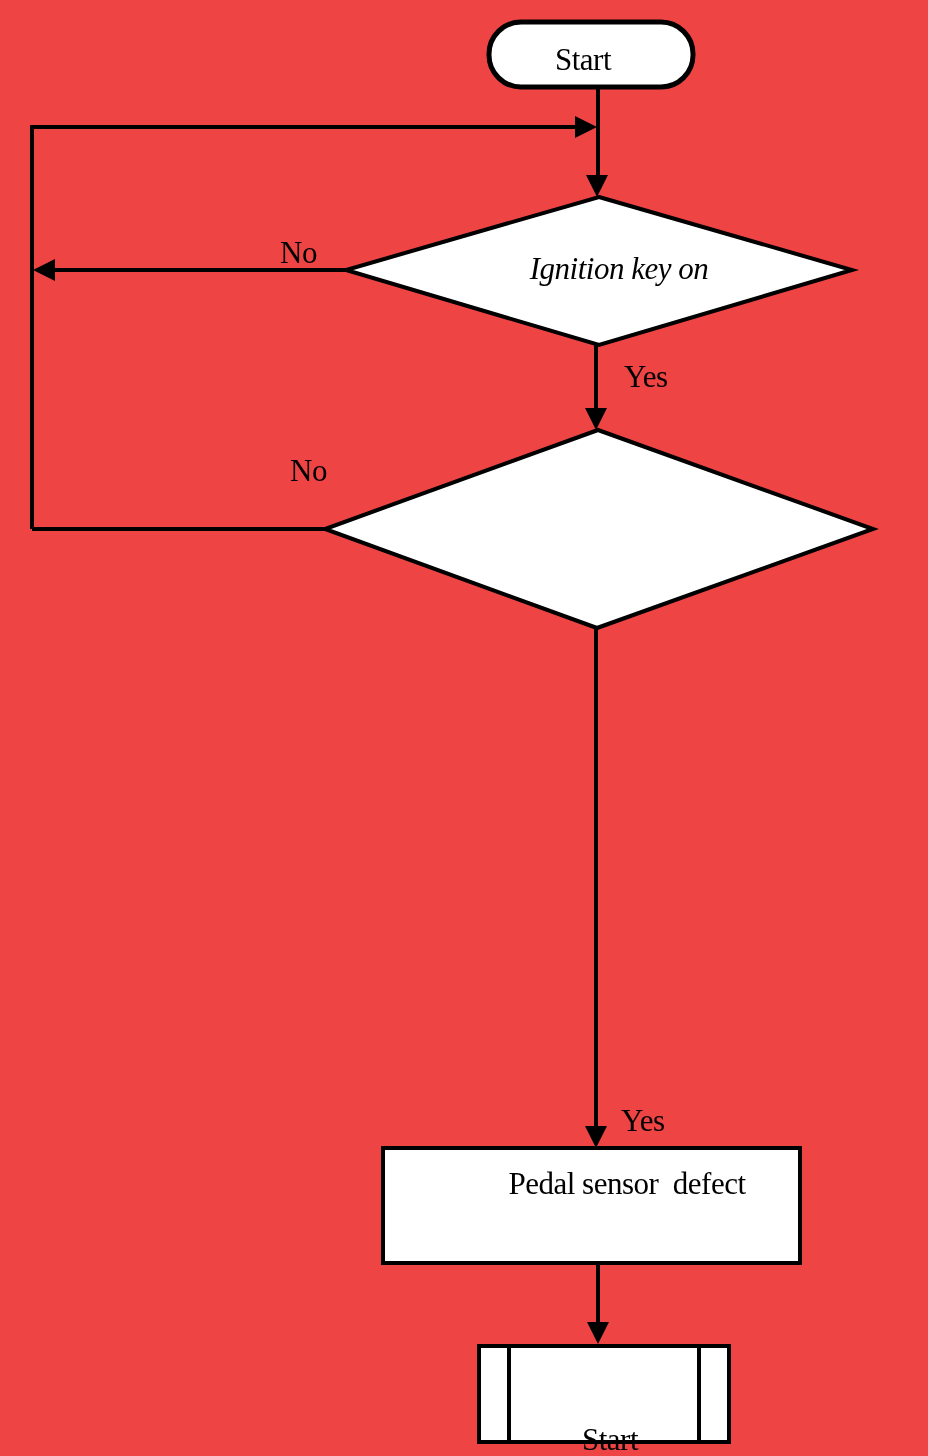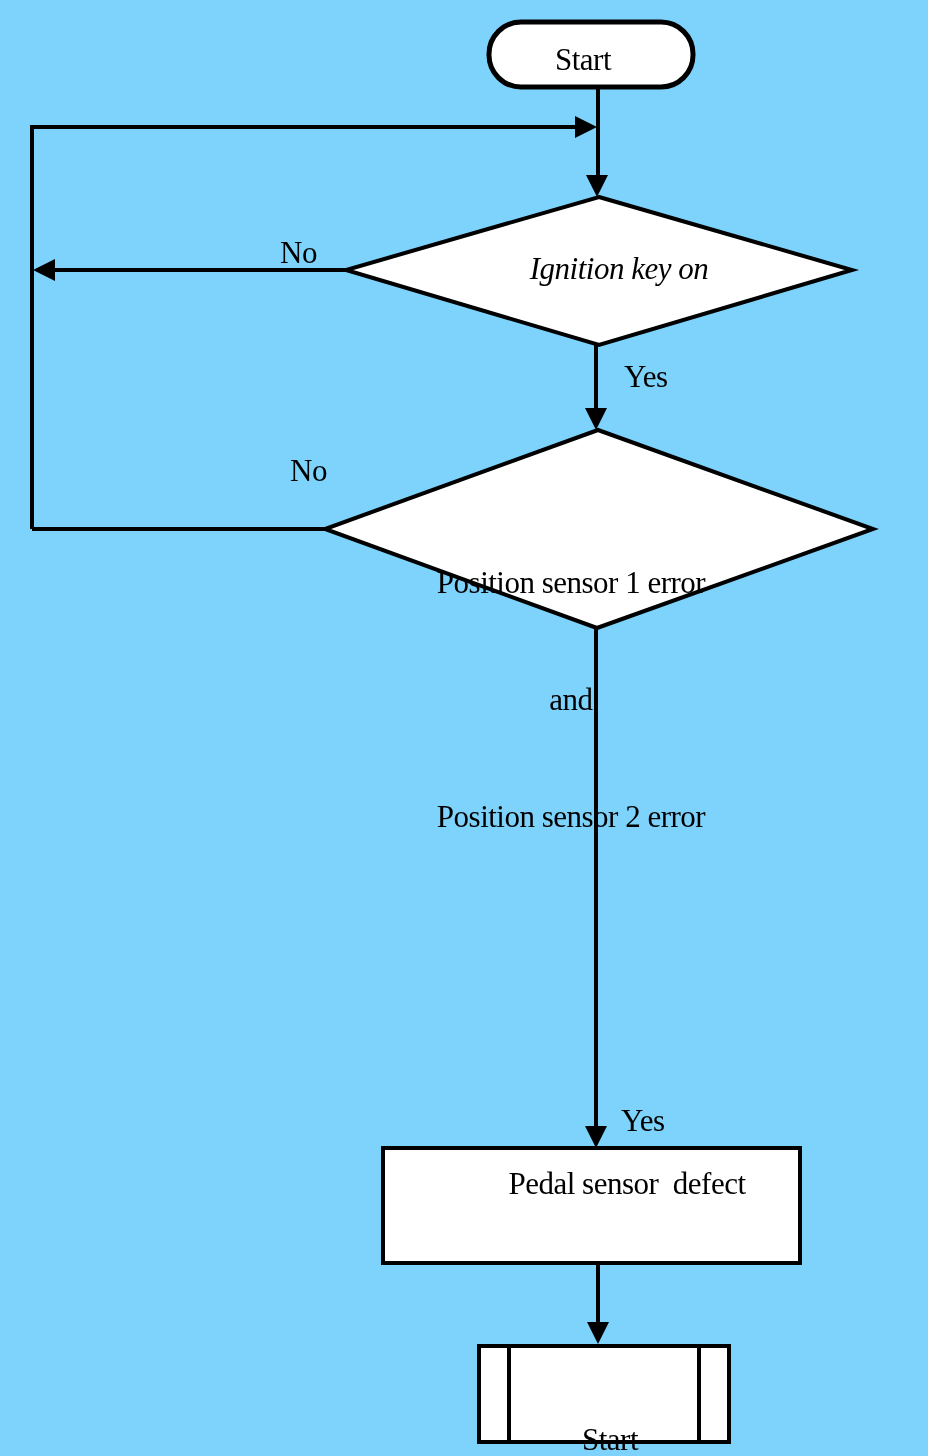--- a/index.html
+++ b/index.html
@@ -1,19 +1,19 @@
 <!DOCTYPE html>
 <html><head>
 <meta charset="utf-8">
 <style>
   html,body { margin:0; padding:0; background:#ffffff; }
   .canvas {
     position:relative;
     width:928px; height:1456px;
-    background:#7dd3fc;
+    background:#ef4444;
     overflow:hidden;
     font-family:"Liberation Serif","DejaVu Serif",serif;
   }
   .canvas svg { position:absolute; left:0; top:0; }
   .lbl {
     position:absolute;
     color:#000000;
     font-size:31px;
     letter-spacing:-0.5px;
     line-height:36px;
@@ -62,25 +62,20 @@
 
     <rect x="479" y="1346" width="250" height="96" fill="#ffffff" stroke="#000" stroke-width="4"></rect>
     <line x1="509" y1="1346" x2="509" y2="1442" stroke="#000" stroke-width="4"></line>
     <line x1="699" y1="1346" x2="699" y2="1442" stroke="#000" stroke-width="4"></line>
   </svg>
 
   <div class="lbl" style="left:555px; top:42px;">Start</div>
 
   <div class="lbl center" style="left:419px; top:251px; width:400px;font-style:italic;">Ignition key on</div>
 
-  <div class="lbl center three-line" style="left:371px; top:485px; width:400px;">
-    <div>Position sensor 1 error</div>
-    <div>and</div>
-    <div>Position sensor 2 error</div>
-  </div>
 
   <div class="lbl center" style="left:427px; top:1166px; width:400px;">Pedal sensor  defect</div>
 
   <div class="lbl center tight" style="left:491px; top:1370px; width:238px;">
     <div>Start</div>
     
   </div>
 
   <div class="lbl" style="left:280px; top:235px;">No</div>
 

